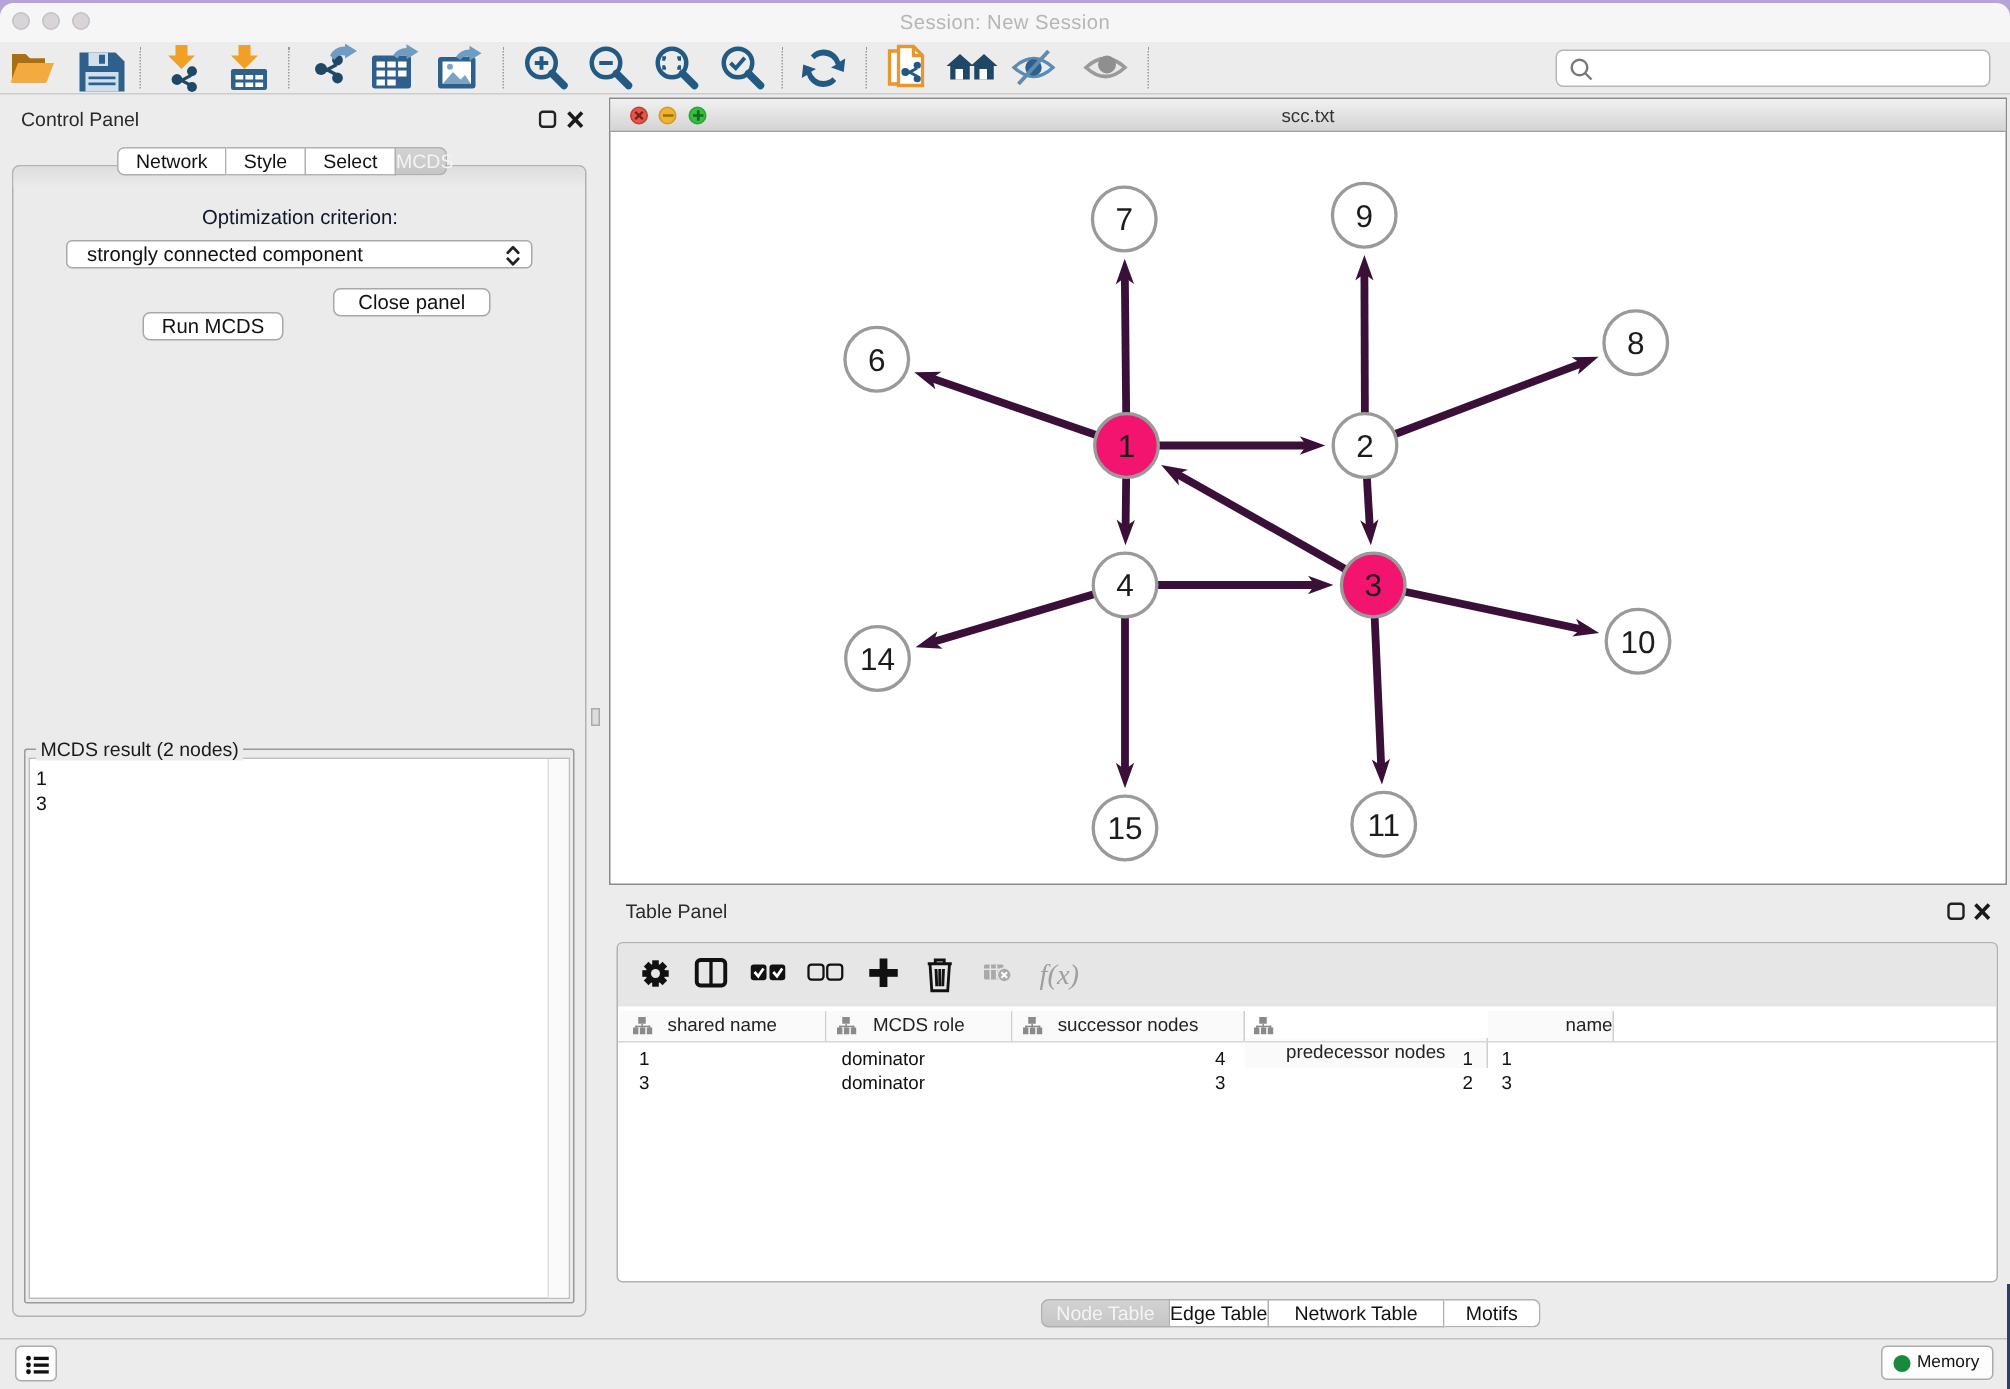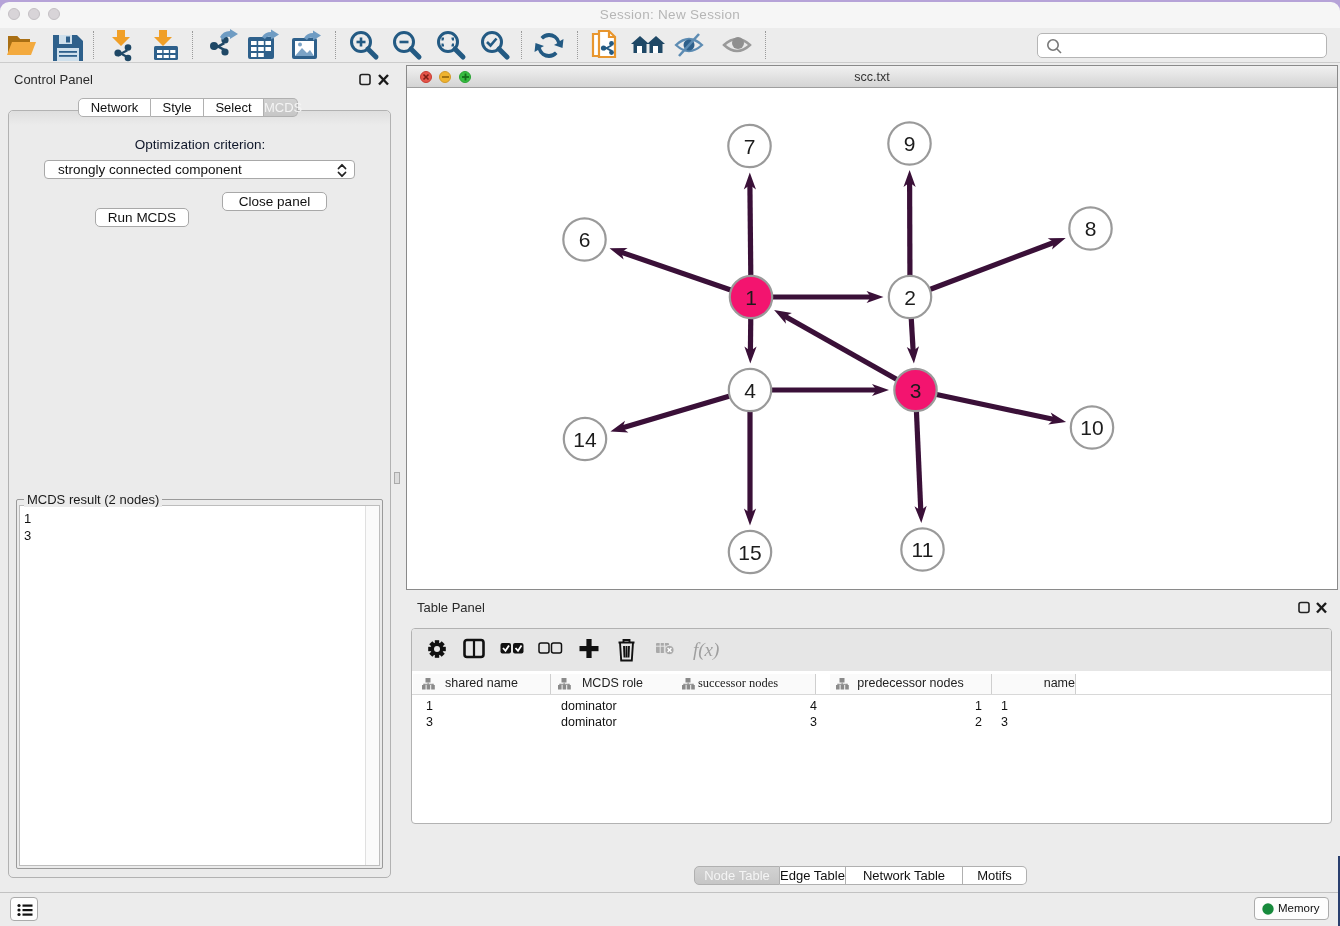--- a/index.html
+++ b/index.html
@@ -40,21 +40,21 @@
   #fs-white { left:19px; top:505px; width:361px; height:361px; background:#fff; border:1px solid #bdbdbd; }
   #fs-scroll { left:365px; top:506px; width:14px; height:359px; background:#fafafa; border-left:1px solid #e0e0e0; }
   
   #net { left:406px; top:65px; width:932px; height:525px; background:#fff; border:1px solid #8a8a8a; }
   #net-tb { position:absolute; left:0; top:0; width:100%; height:22px;
             background:linear-gradient(#f1f1f1,#d4d4d4); border-bottom:1px solid #9f9f9f; }
   #net-title { position:absolute; width:100%; top:4px; text-align:center; font-size:12.5px; color:#333; }
   .mac { position:absolute; top:5px; width:12px; height:12px; border-radius:50%; }
   
   #tp-title { left:417px; top:600px; font-size:13px; color:#2a2a2a; }
-  #tp-box { left:411px; top:628px; width:921px; height:196px; background:#fff;
+  #tp-box { left:411px; top:628px; width:921px; height:227px; background:#fff;
             border:1px solid #b2b2b2; border-radius:4px; overflow:hidden; }
   #tp-toolbar { position:absolute; left:0; top:0; width:100%; height:42px; background:#e6e6e6; }
   .hdr { position:absolute; top:45px; height:20px; background:#fafafa; border-right:1px solid #cfcfcf;
          font-size:12.5px; color:#222; text-align:center; line-height:19px; }
   .hico { position:absolute; top:49px; }
   .cell { position:absolute; font-size:12.5px; color:#111; height:16px; line-height:16px; }
   
   #statusbar { left:0; top:892px; width:1340px; height:34px; background:#ececec; border-top:1px solid #c2c2c2; }
   .sbtn { position:absolute; background:#fdfdfd; border:1px solid #ababab; border-radius:4px; }
 </style></head>
@@ -390,22 +390,22 @@
           <line x1="11.6" y1="5.1" x2="15.4" y2="8.9"></line>
           <line x1="15.4" y1="5.1" x2="11.6" y2="8.9"></line>
         </g>
     </g>
 
     <text x="267" y="21" font-family="Liberation Serif, serif" font-style="italic" font-size="19" fill="#9f9f9f">f(x)</text>
   </svg>
 
   <div class="hdr" style="left:1px;width:138px;">shared name</div>
   <div class="hdr" style="left:139px;width:124px;">MCDS role</div>
-  <div class="hdr" style="left:249px;width:155px;font-family:Liberation Serif, serif;">successor nodes</div>
-  <div class="hdr" style="left:418px;width:162px;">predecessor nodes</div>
+  <div class="hdr" style="left:263px;width:155px;">successor nodes</div>
+  <div class="hdr" style="left:418px;width:162px;margin-top:18px;">predecessor nodes</div>
   <div class="hdr" style="left:580px;width:84px;text-align:right;">name</div>
   <div class="abs" style="left:0;top:65px;width:919px;height:1px;background:#d8d8d8;"></div>
   <svg class="hico" style="left:10px" width="600" height="12">
     <g id="h1" fill="#8a8a8a">
         <rect x="3.5" y="0" width="5" height="4.5"></rect>
         <rect x="0" y="7" width="3.6" height="4.5"></rect>
         <rect x="4.6" y="7" width="3.6" height="4.5"></rect>
         <rect x="9.2" y="7" width="3.6" height="4.5"></rect>
         <rect x="5.6" y="4.5" width="1" height="2.5"></rect>
         <rect x="1.5" y="5.8" width="10" height="1"></rect>

